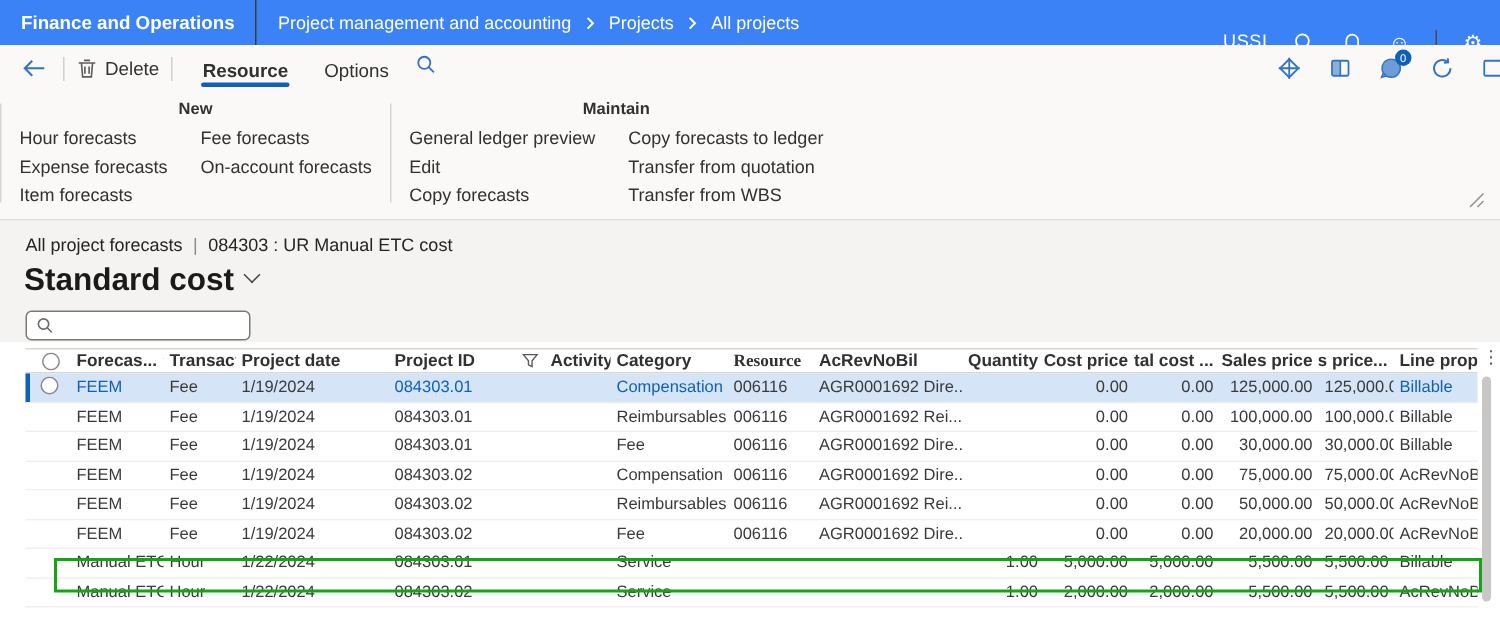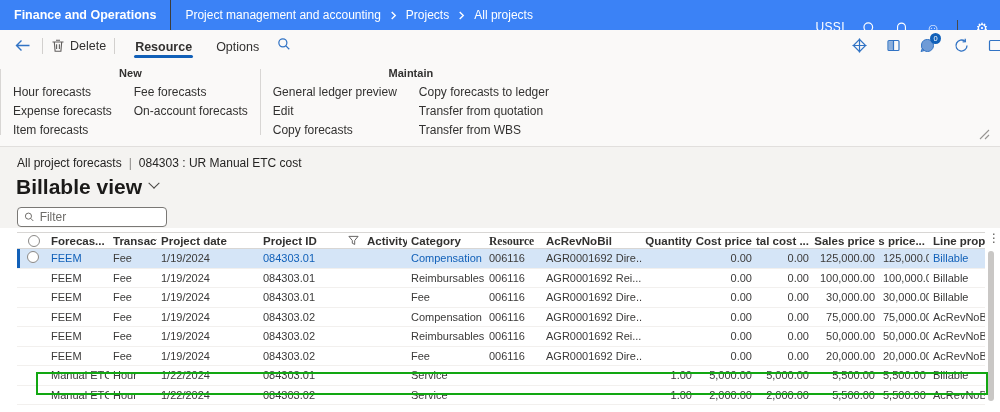--- a/index.html
+++ b/index.html
@@ -210,29 +210,28 @@
     </div>
   </section>
 
   <main class="content">
     <div class="page-crumb">
       <span>All project forecasts</span>
       <span class="sep">|</span>
       <span>084303 : UR Manual ETC cost</span>
     </div>
     <div class="view-row">
-      <span>Billable view</span>
+      <span>Standard cost</span>
       <span class="chev-down"></span>
     </div>
     <div class="filter-box">
       <svg width="12" height="12" viewBox="0 0 16 16">
           <circle cx="6.7" cy="6.7" r="4.6" fill="none" stroke="#6e6c69" stroke-width="1.5"></circle>
           <line x1="10.2" y1="10.2" x2="14" y2="14" stroke="#6e6c69" stroke-width="1.5"></line>
         </svg>
-      <input value="" placeholder="Filter" style="">
     </div>
 
     <div class="grid-panel">
       <div class="grid">
         <div class="hrow" id="grid-header">
             <div class="hcell" style="width: 30px;">
               <span class="radio" style="margin-left: 7px;"></span>
             </div>
             <div class="hcell" style="width: 62px;">
               <span>Forecas...</span>

